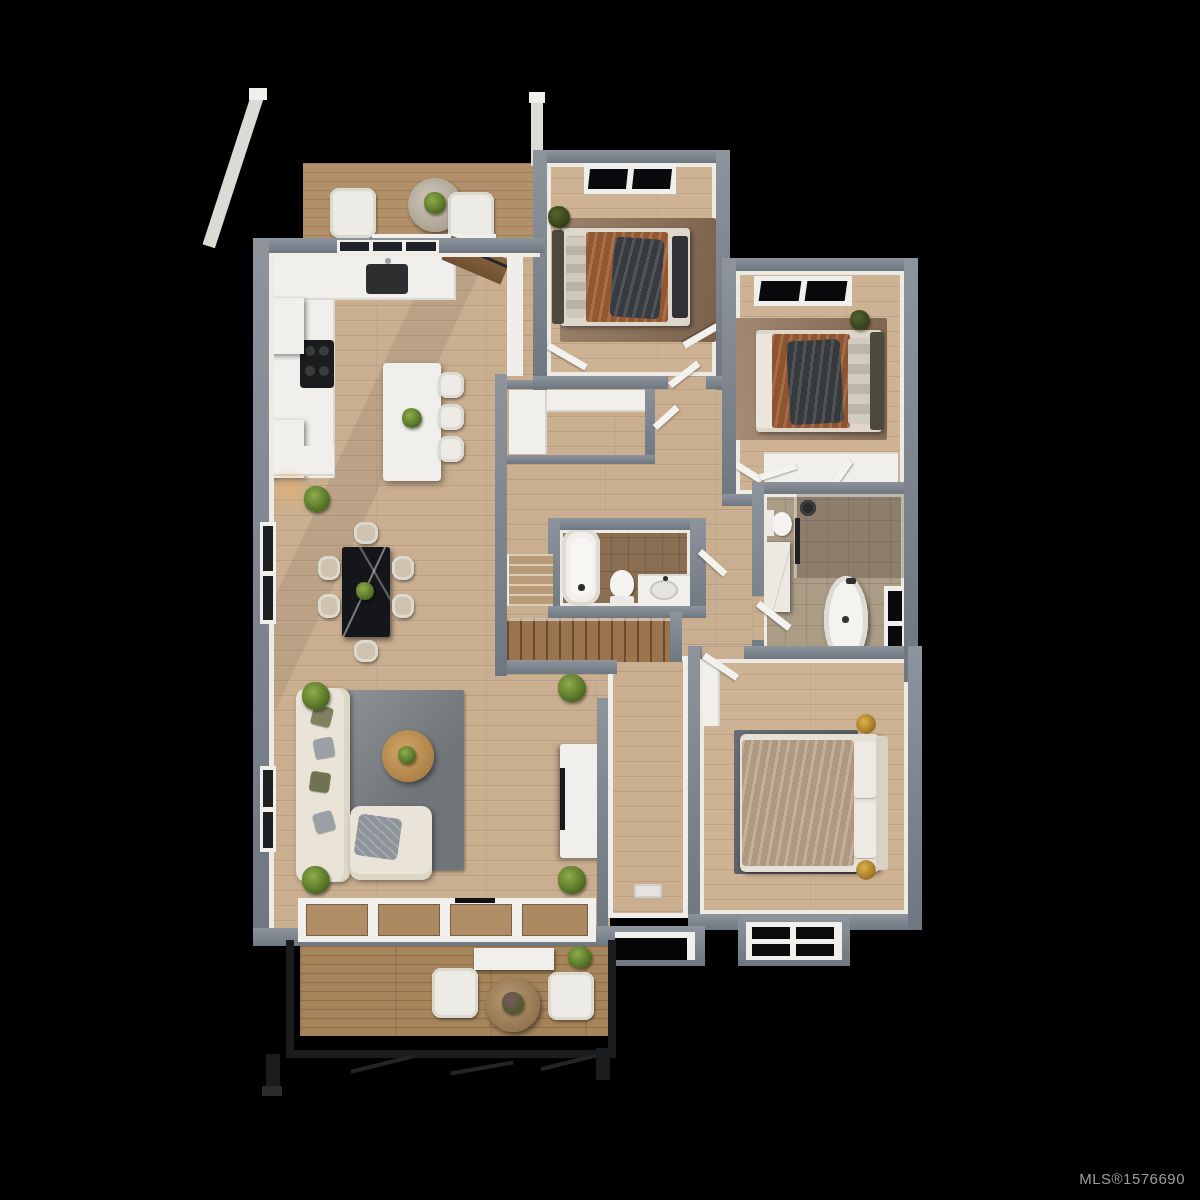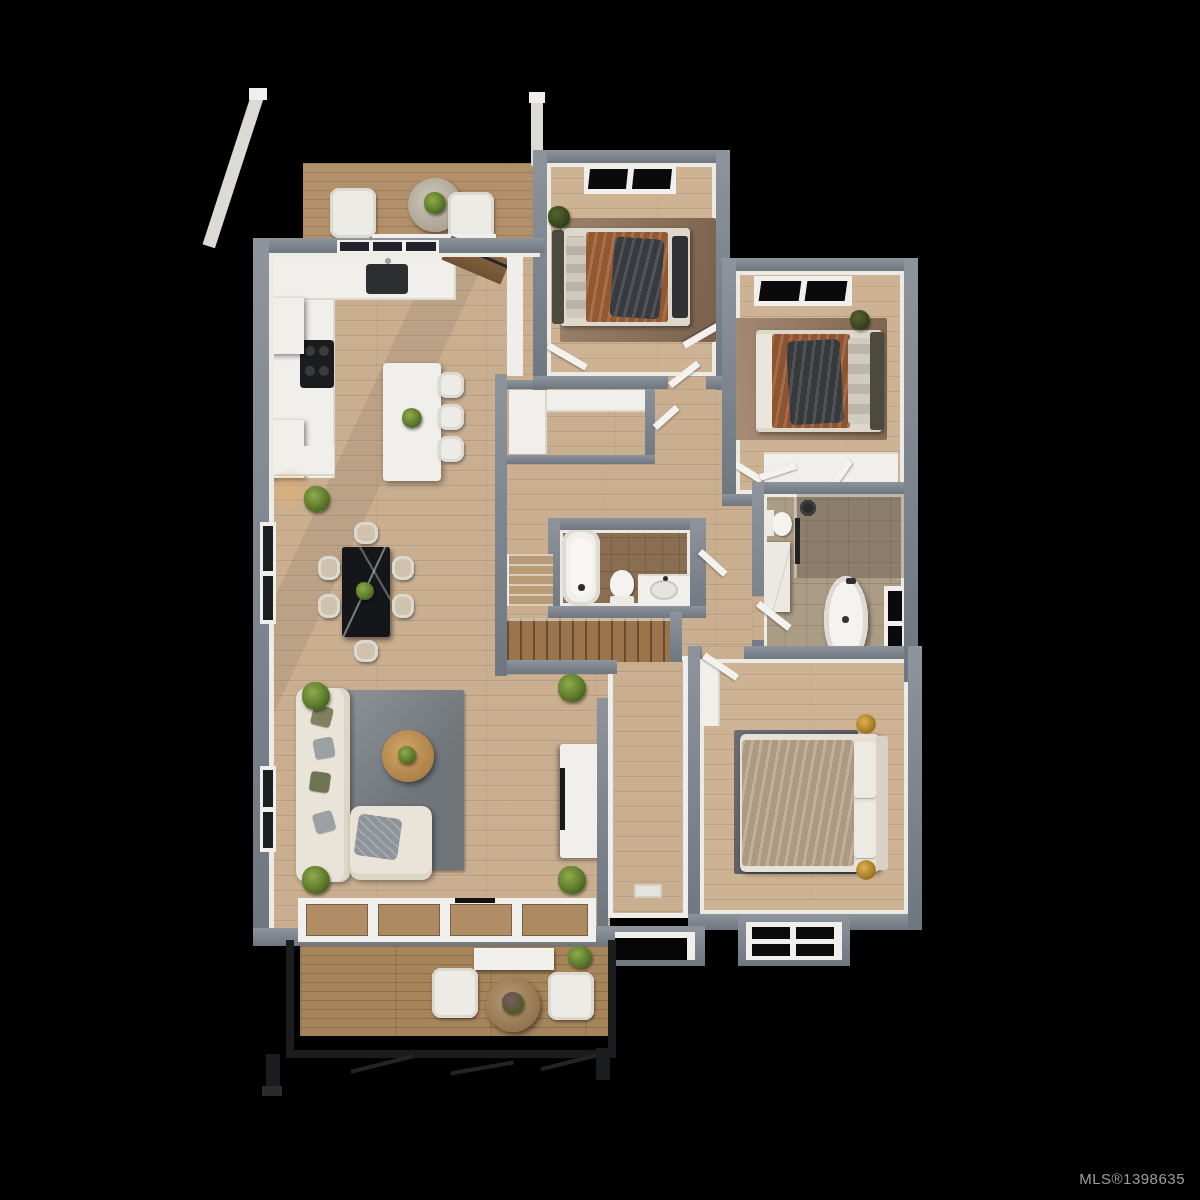--- a/index.html
+++ b/index.html
@@ -262,15 +262,15 @@
   <div class="abs" style="left:266px;top:1054px;width:14px;height:36px;background:#1b1c1d;"></div>
   <div class="abs" style="left:262px;top:1086px;width:20px;height:10px;background:#2a2b2c;"></div>
   <div class="abs" style="left:596px;top:1048px;width:14px;height:32px;background:#1b1c1d;"></div>
   <div class="abs white" style="left:474px;top:948px;width:80px;height:22px;box-shadow:1px 2px 3px rgba(0,0,0,.5);"></div>
   <div class="abs plant" style="left:568px;top:946px;width:24px;height:22px;"></div>
   <div class="abs chairW" style="left:432px;top:968px;width:46px;height:50px;"></div>
   <div class="abs chairW" style="left:548px;top:972px;width:46px;height:48px;"></div>
   <div class="abs" style="left:486px;top:978px;width:54px;height:54px;border-radius:50%;background:radial-gradient(circle at 42% 40%, #b69872, #8d7049 80%);box-shadow:2px 3px 5px rgba(0,0,0,.5);"></div>
   <div class="abs plant" style="left:502px;top:992px;width:22px;height:22px;background:radial-gradient(circle at 38% 36%, #7c5a66, #4a5a24 75%);"></div>
 
-  <div class="abs mark" style="left:1040px;top:1170px;width:145px;text-align:right;">MLS®1398635</div>
+  <div class="abs mark" style="left:1040px;top:1170px;width:145px;text-align:right;">MLS®1576690</div>
 
 </div>
 
 </body></html>

